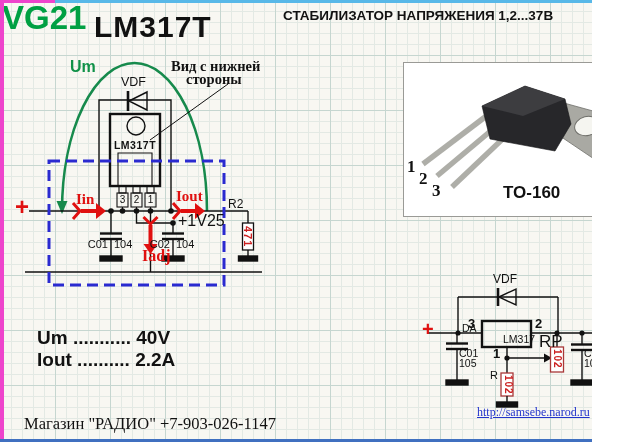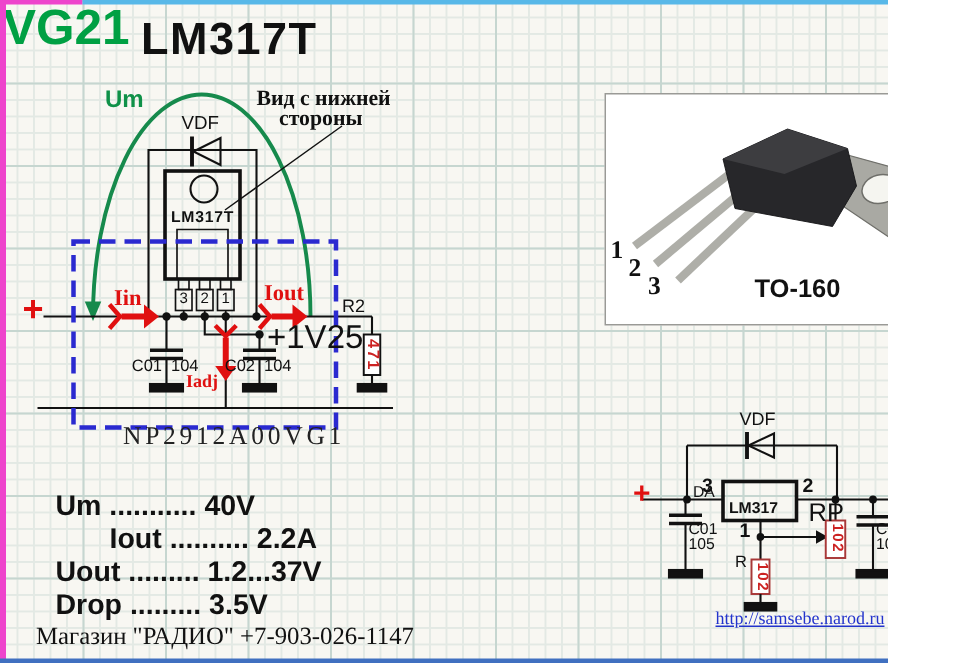--- a/index.html
+++ b/index.html
@@ -182,64 +182,58 @@
         <circle cx="458" cy="333" r="2.6"></circle>
           <circle cx="557" cy="333" r="2.6"></circle>
         <circle cx="582" cy="333" r="2.6"></circle>
           <circle cx="507" cy="358" r="2.6"></circle>
       </g>
     </g>
   </svg>
 
   <span class="lbl b" style="left:2px;top:1px;font-size:33px;color:#00a043;">VG21</span>
   <span class="lbl b" style="left:94px;top:11px;font-size:30px;letter-spacing:1px;">LM317T</span>
+  <span class="lbl b" style="left:283px;top:9px;font-size:13.5px;">СТАБИЛИЗАТОР НАПРЯЖЕНИЯ 1,2...37В</span>
 
   <span class="lbl b green" style="left:70px;top:59px;font-size:16px;">Um</span>
   <span class="lbl" style="left:121px;top:76px;font-size:12.5px;">VDF</span>
   <span class="lbl serif b" style="left:171px;top:59px;font-size:14.5px;">Вид с нижней</span>
   <span class="lbl serif b" style="left:186px;top:72px;font-size:14.5px;">стороны</span>
   <span class="lbl b" style="left:110px;top:140px;width:50px;text-align:center;font-size:10.5px;letter-spacing:0.5px;">LM317T</span>
   <span class="lbl" style="left:117px;top:195px;width:11px;text-align:center;font-size:10px;">3</span>
   <span class="lbl" style="left:131px;top:195px;width:11px;text-align:center;font-size:10px;">2</span>
   <span class="lbl" style="left:145px;top:195px;width:11px;text-align:center;font-size:10px;">1</span>
   <span class="lbl serif b red" style="left:76px;top:192px;font-size:15px;">Iin</span>
   <span class="lbl serif b red" style="left:176px;top:189px;font-size:15px;">Iout</span>
-  <span class="lbl serif b red" style="left:124px;top:248px;font-size:12px;">Iadj</span>
+  <span class="lbl serif b red" style="left:142px;top:248px;font-size:16px;">Iadj</span>
   <span class="lbl b red" style="left:15px;top:194px;font-size:24px;">+</span>
-  <span class="lbl" style="left:178px;top:213px;font-size:22px;">+1V25</span>
+  <span class="lbl" style="left:178px;top:213px;font-size:16px;">+1V25</span>
   <span class="lbl" style="left:86px;top:239px;width:22px;text-align:right;font-size:11px;">C01</span>
   <span class="lbl" style="left:114px;top:239px;font-size:11px;">104</span>
   <span class="lbl" style="left:148px;top:239px;width:22px;text-align:right;font-size:11px;">C02</span>
   <span class="lbl" style="left:176px;top:239px;font-size:11px;">104</span>
   <span class="lbl" style="left:228px;top:198px;font-size:12px;">R2</span>
   <span class="vval" style="left:243px;top:226px;">471</span>
-  <span class="lbl serif" style="left:82px;top:282px;font-size:17px;letter-spacing:2.5px;color:#222;">NP2912A00VG1</span>
 
   <span class="lbl serif b" style="left:407px;top:158px;font-size:17px;">1</span>
   <span class="lbl serif b" style="left:419px;top:170px;font-size:17px;">2</span>
   <span class="lbl serif b" style="left:432px;top:182px;font-size:17px;">3</span>
   <span class="lbl b" style="left:503px;top:184px;font-size:17px;">TO-160</span>
 
   <div class="lbl b" style="left:37px;top:328px;font-size:19px;">
     <span>Um</span> <span>...........</span> <span>40V</span>
   </div>
-  <div class="lbl b" style="left:37px;top:350px;font-size:19px;margin-left:36px;">
+  <div class="lbl b" style="left:37px;top:350px;font-size:19px;">
     <span>Iout</span> <span>..........</span> <span>2.2A</span>
-  </div>
-  <div class="lbl b" style="left:37px;top:372px;font-size:19px;">
-    <span>Uout</span> <span>.........</span> <span>1.2...37V</span>
-  </div>
-  <div class="lbl b" style="left:37px;top:394px;font-size:19px;">
-    <span>Drop</span> <span>.........</span> <span>3.5V</span>
   </div>
 
   <span class="lbl" style="left:493px;top:273px;font-size:12px;">VDF</span>
   <span class="lbl b red" style="left:422px;top:319px;font-size:20px;">+</span>
   <span class="lbl" style="left:462px;top:323px;font-size:10.5px;">DA</span>
-  <span class="lbl" style="left:486px;top:334px;font-size:10.5px;font-weight:bold;">LM317</span>
+  <span class="lbl" style="left:503px;top:334px;font-size:10.5px;">LM317</span>
   <span class="lbl b" style="left:468px;top:317px;font-size:13px;">3</span>
   <span class="lbl b" style="left:535px;top:317px;font-size:13px;">2</span>
   <span class="lbl b" style="left:493px;top:347px;font-size:13px;">1</span>
   <span class="lbl" style="left:539px;top:333px;font-size:17px;">RP</span>
   <span class="vval" style="left:552px;top:349px;font-size:10px;">102</span>
   <span class="lbl" style="left:490px;top:370px;font-size:11px;">R</span>
   <span class="vval" style="left:502.5px;top:375px;font-size:10px;">102</span>
   <span class="lbl" style="left:459px;top:348px;font-size:10.5px;">C01</span>
   <span class="lbl" style="left:459px;top:358px;font-size:10.5px;">105</span>
   <span class="lbl" style="left:584px;top:348px;font-size:10.5px;">C02</span>

